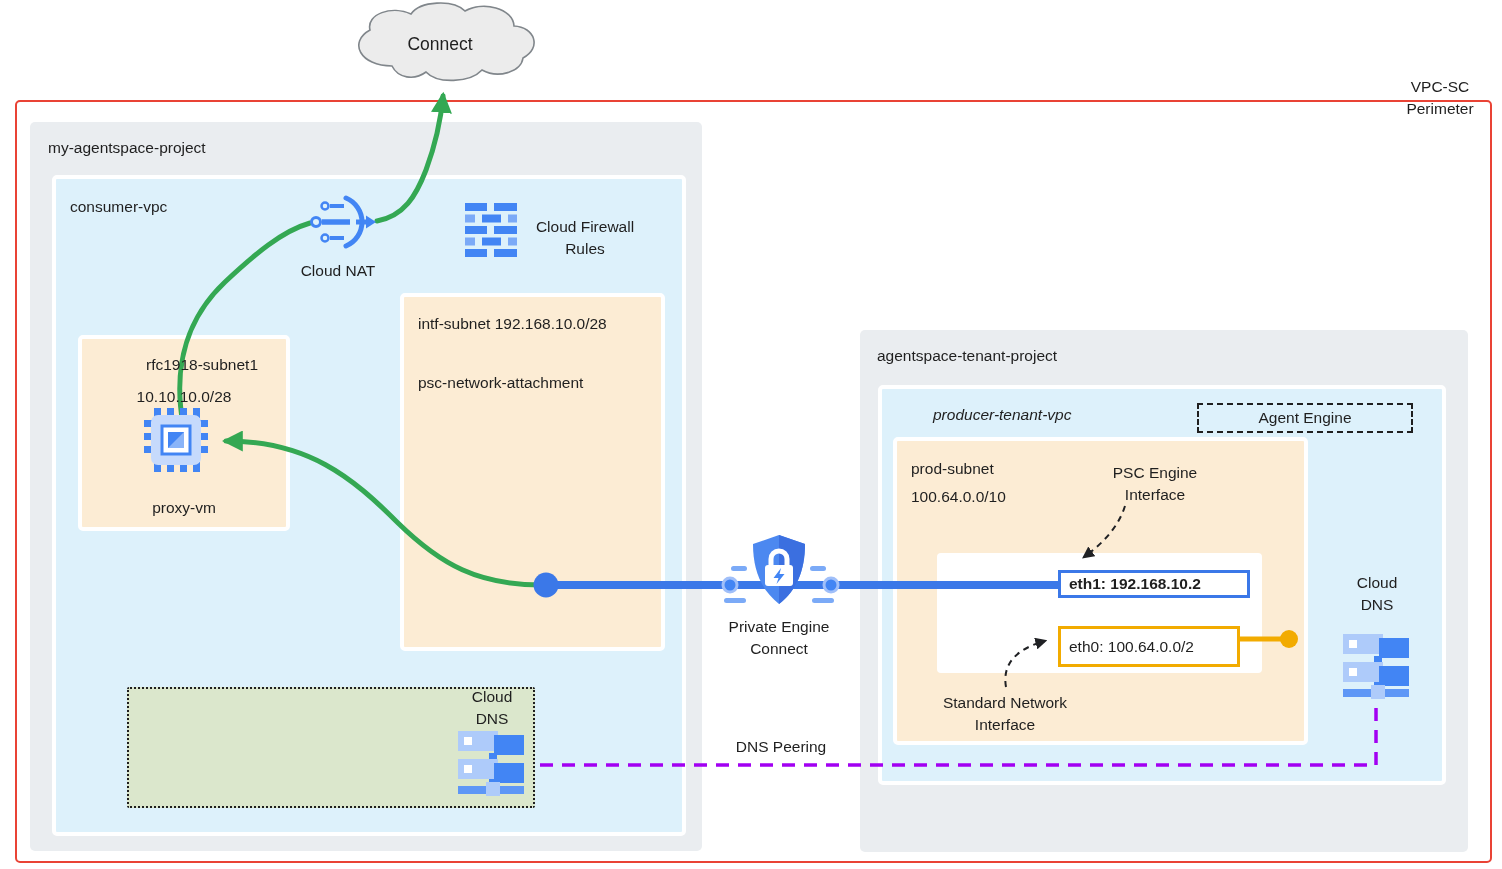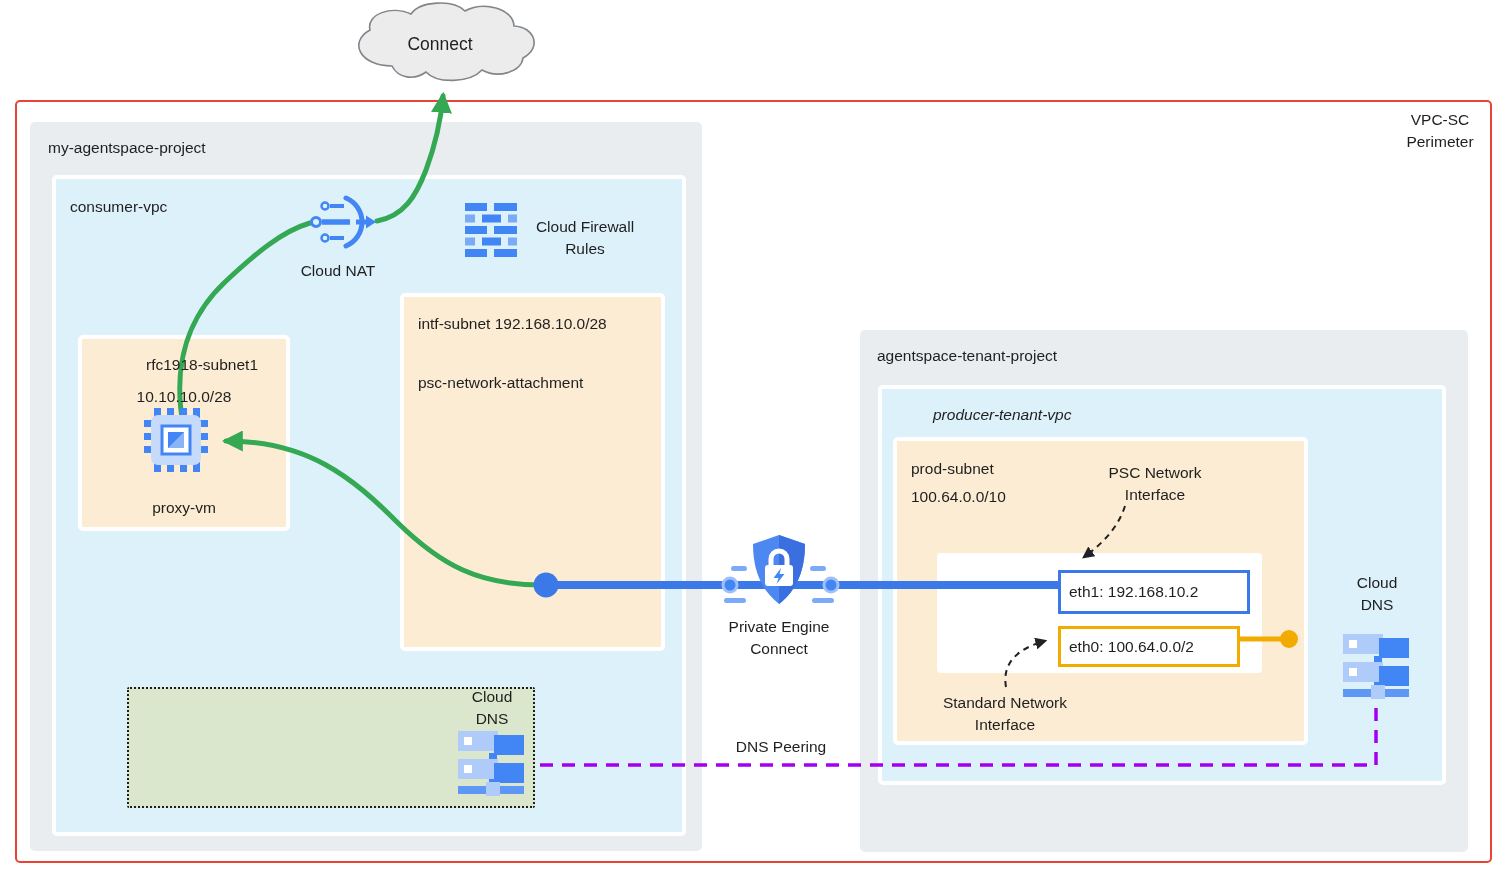--- a/index.html
+++ b/index.html
@@ -163,30 +163,33 @@
       <rect x="31" y="22" width="8" height="8" fill="#4285f4"></rect>
       <rect x="0" y="28" width="40" height="20" fill="#aecbfa"></rect>
         <rect x="6" y="34" width="8" height="8" fill="#fff"></rect>
       <rect x="36" y="32" width="30" height="20" fill="#4285f4"></rect>
       <rect x="31" y="48" width="8" height="8" fill="#4285f4"></rect>
       <rect x="0" y="55" width="66" height="8" fill="#5e97f6"></rect>
       <rect x="28" y="51" width="14" height="14" fill="#aecbfa"></rect>
     </g>
   </svg>
 
-  <div class="ethbox eth1" style="left:1058px;top:570px;width:192px;height:44px;">
+  <div class="ethbox eth1" style="left:1058px;top:570px;width:192px;height:28px;font-weight:bold;">
     <span>eth1: 192.168.10.2</span>
   </div>
   <div class="ethbox eth0" style="left:1058px;top:626px;width:182px;height:41px;">
     <span>eth0: 100.64.0.0/2</span>
   </div>
 
+  <div class="agent-engine" style="left:1197px;top:403px;width:212px;height:26px;">
+    <span>Agent Engine</span>
+  </div>
 
   <div class="lbl big ctr" style="left:440px;top:32px;">Connect</div>
-  <div class="lbl ctr" style="left:1440px;top:76px;margin-top:33px;">VPC-SC Perimeter</div>
+  <div class="lbl ctr" style="left:1440px;top:76px;">VPC-SC Perimeter</div>
 
   <div class="lbl" style="left:48px;top:137px;">my-agentspace-project</div>
   <div class="lbl" style="left:70px;top:196px;">consumer-vpc</div>
   <div class="lbl ctr" style="left:338px;top:260px;">Cloud NAT</div>
   <div class="lbl ctr" style="left:585px;top:216px;">Cloud Firewall
 Rules</div>
   <div class="lbl" style="left:418px;top:313px;">intf-subnet 192.168.10.0/28</div>
   <div class="lbl" style="left:418px;top:372px;">psc-network-attachment</div>
   <div class="lbl ctr" style="left:184px;top:354px;margin-left:18px;">rfc1918-subnet1</div>
   <div class="lbl ctr" style="left:184px;top:386px;">10.10.10.0/28</div>
@@ -195,20 +198,20 @@
 DNS</div>
 
   <div class="lbl ctr" style="left:779px;top:616px;">Private Engine
 Connect</div>
   <div class="lbl ctr" style="left:781px;top:736px;">DNS Peering</div>
 
   <div class="lbl" style="left:877px;top:345px;">agentspace-tenant-project</div>
   <div class="lbl" style="left:933px;top:404px;font-style:italic;">producer-tenant-vpc</div>
   <div class="lbl" style="left:911px;top:458px;">prod-subnet</div>
   <div class="lbl" style="left:911px;top:486px;">100.64.0.0/10</div>
-  <div class="lbl ctr" style="left:1155px;top:462px;">PSC Network
+  <div class="lbl ctr" style="left:1155px;top:462px;">PSC Engine
 Interface</div>
   <div class="lbl ctr" style="left:1005px;top:692px;">Standard Network
 Interface</div>
   <div class="lbl ctr" style="left:1377px;top:572px;">Cloud
 DNS</div>
 
 </div>
 
 </body></html>

